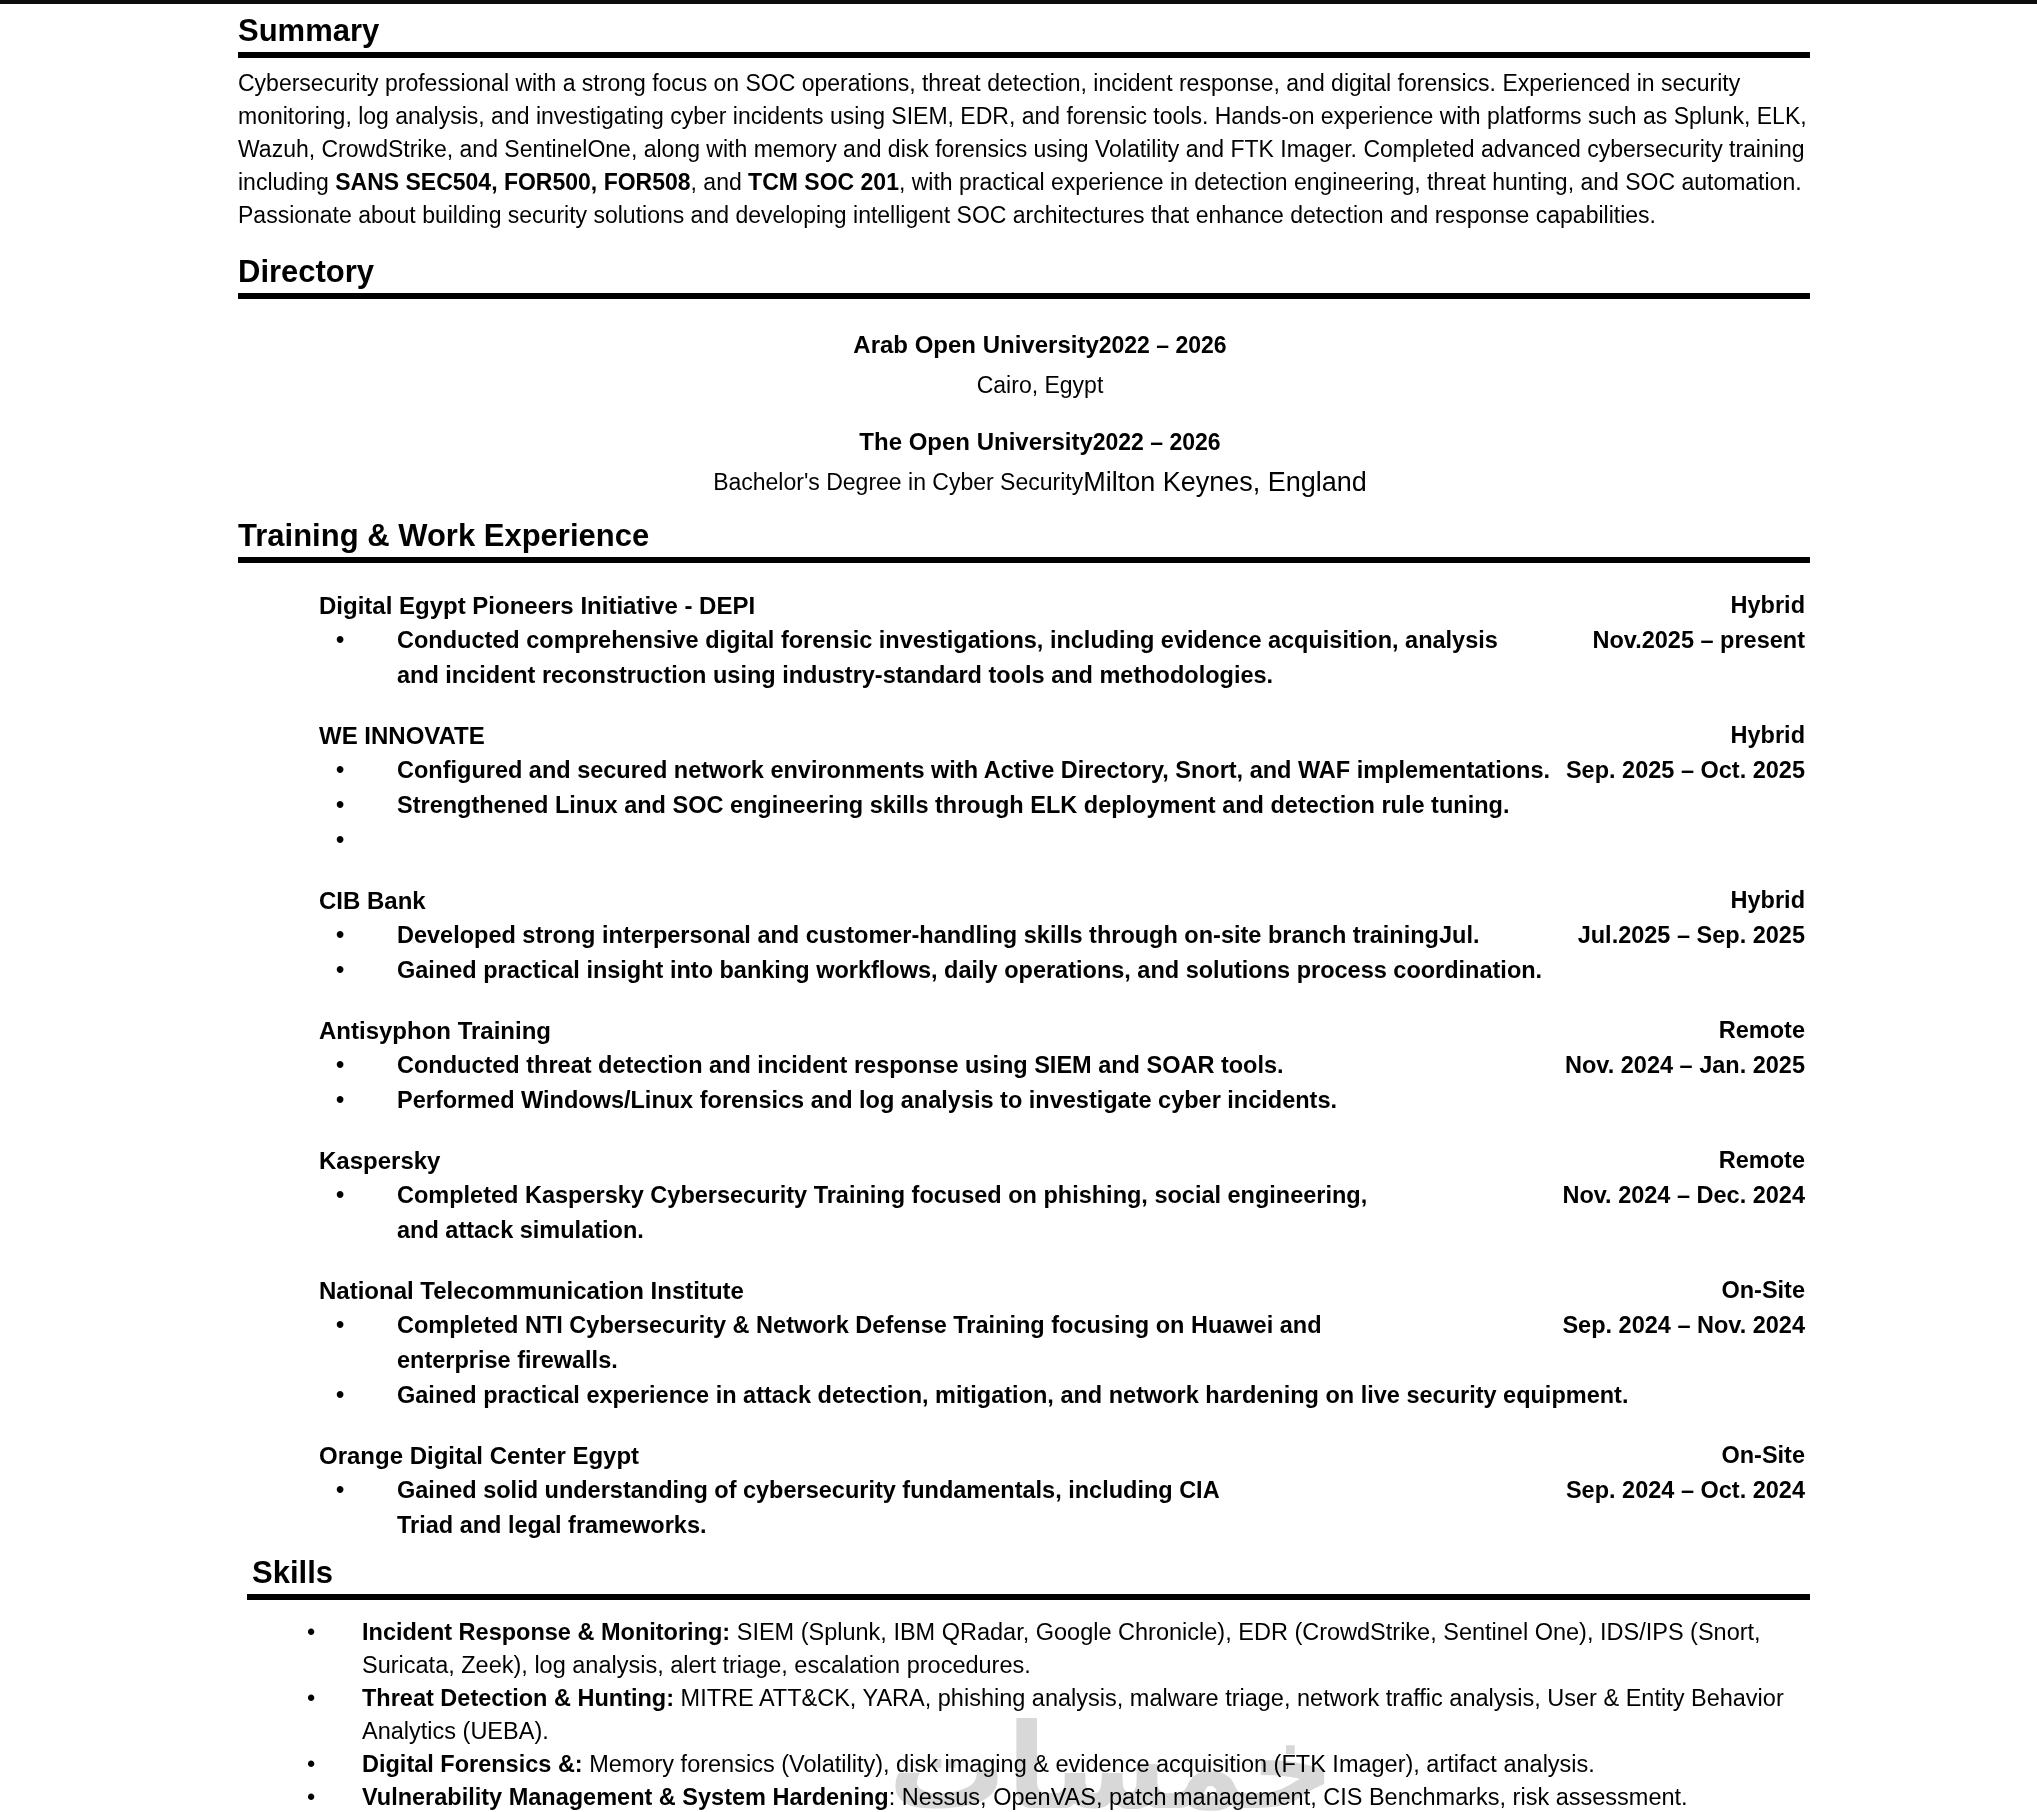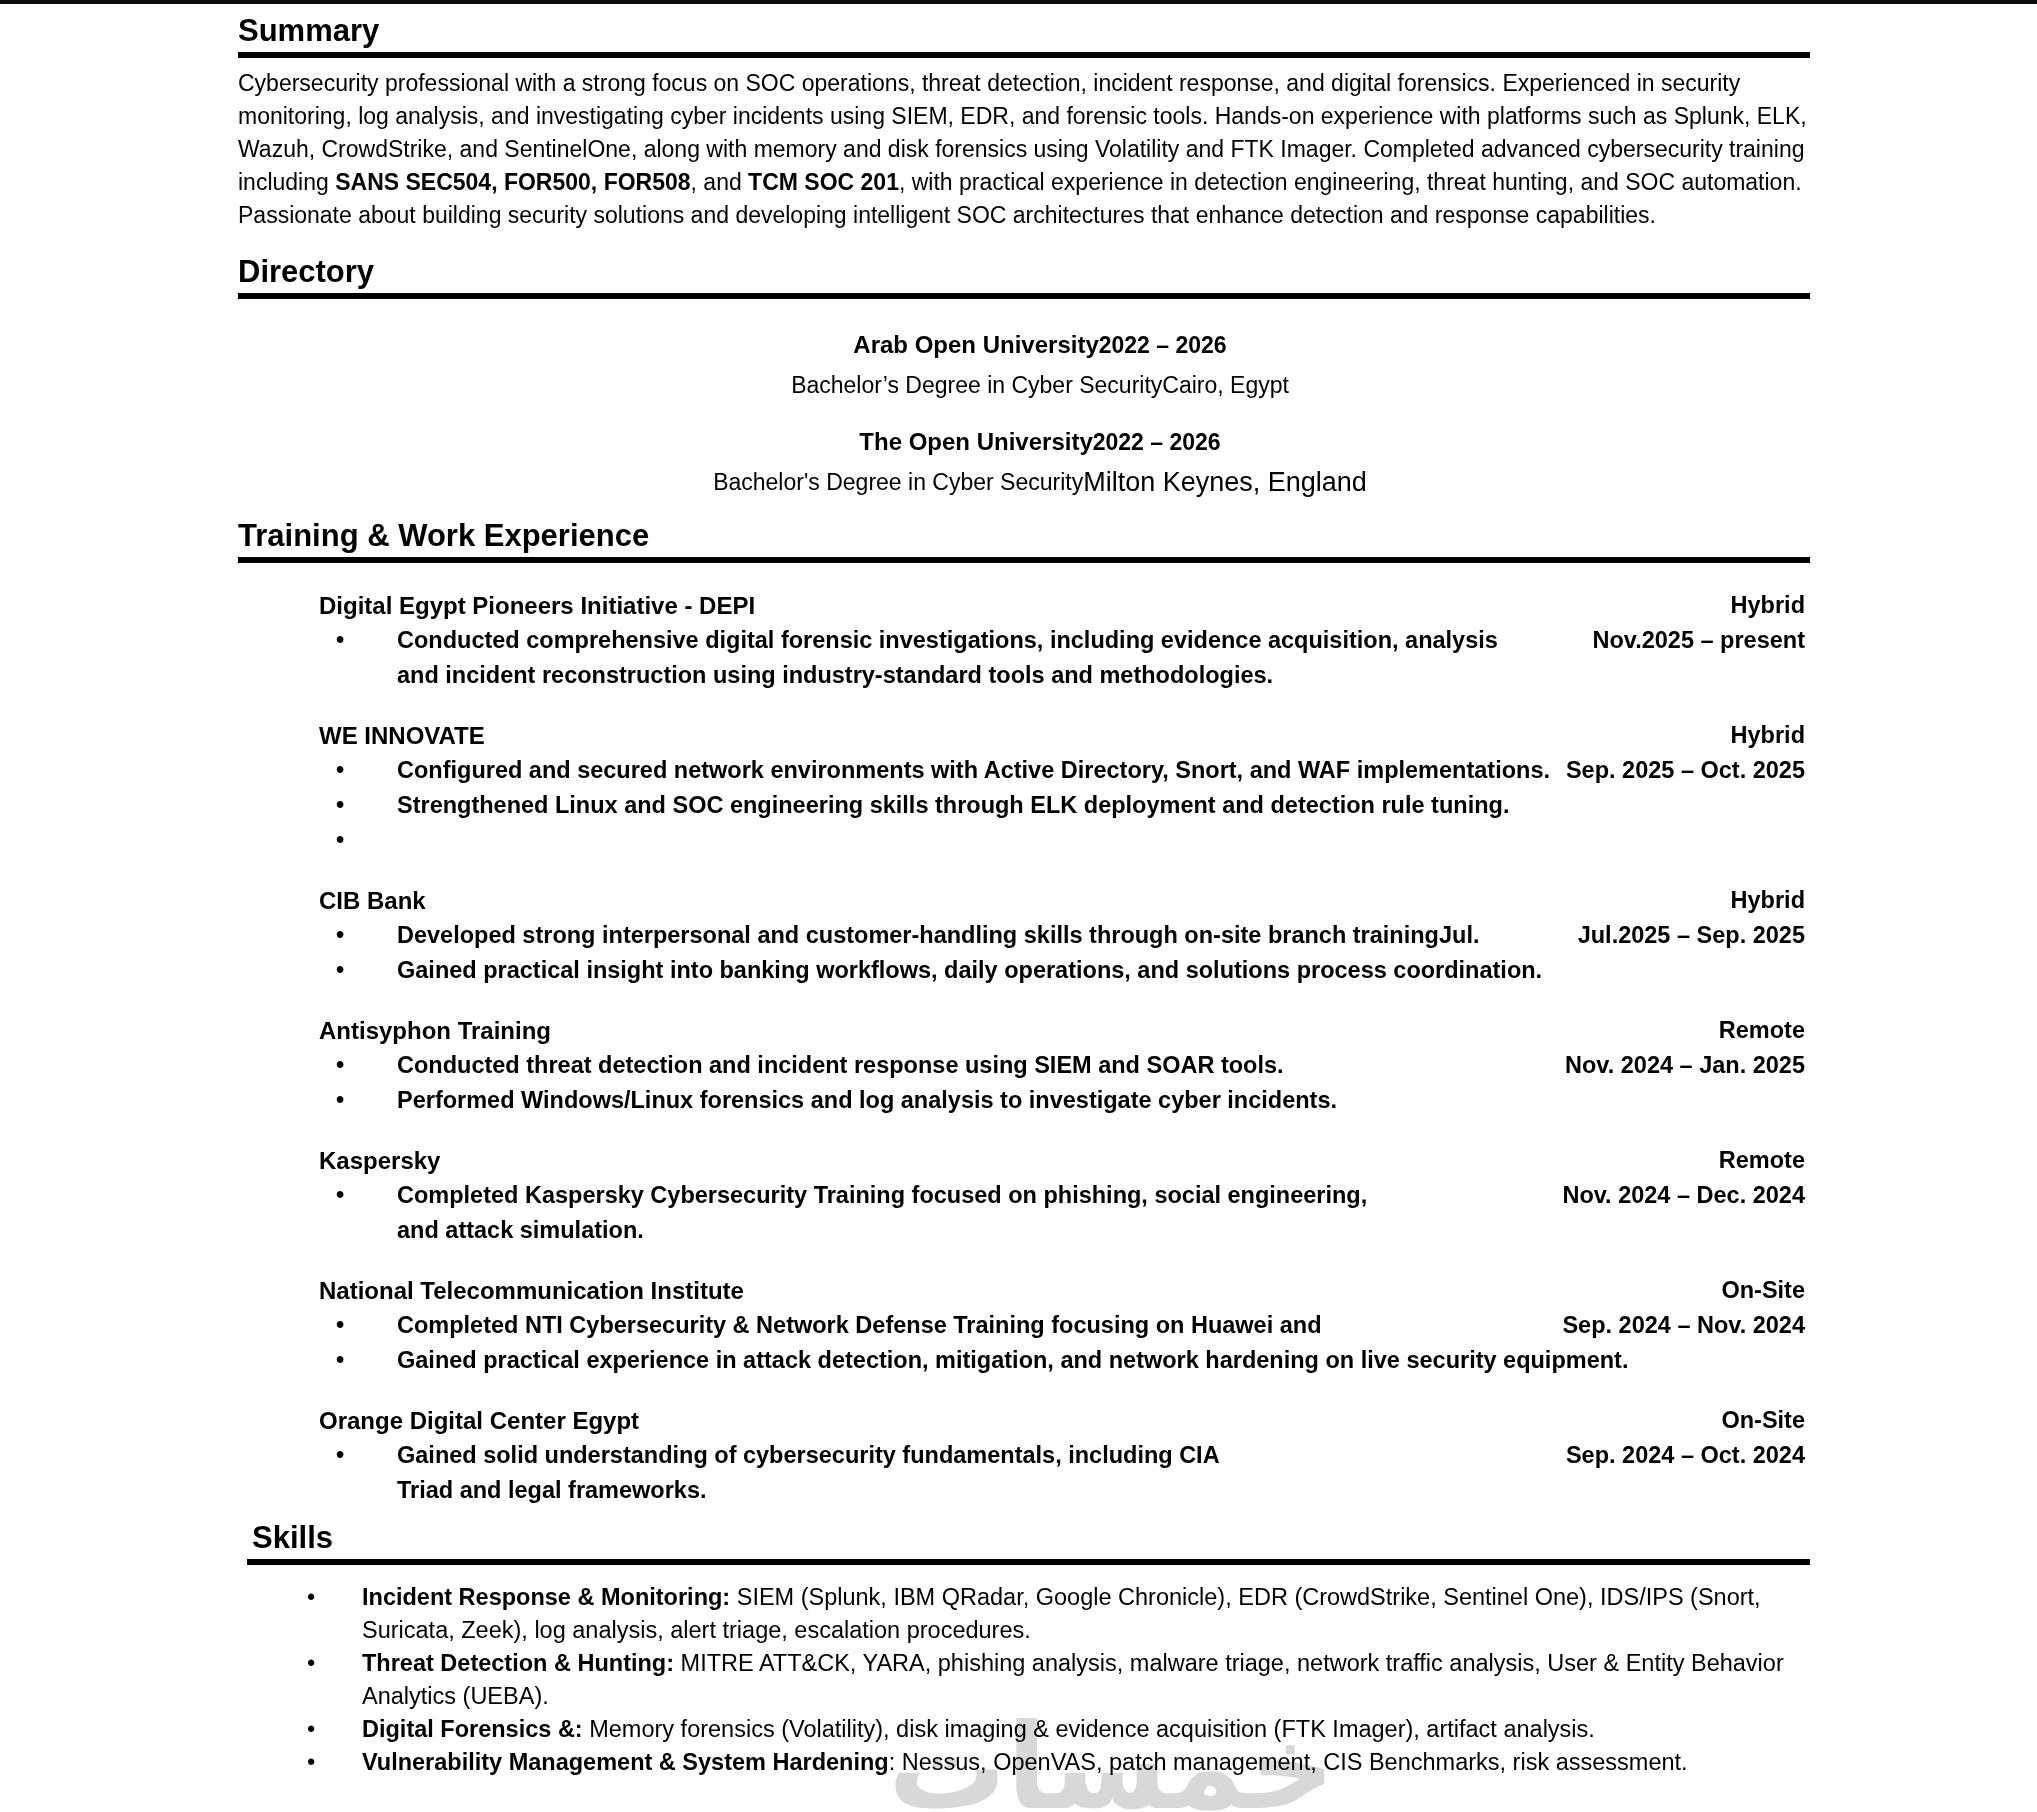--- a/index.html
+++ b/index.html
@@ -79,21 +79,20 @@
     <h2 class="sec-title">Directory</h2>
     <div class="sec-rule"></div>
     <div class="edu-entries">
 
       <div class="edu-entry">
         <div class="edu-row">
           <span class="edu-school">Arab Open University</span>
           <span class="edu-dates">2022 – 2026</span>
         </div>
         <div class="edu-row">
-          <span class="edu-degree">Bachelor’s Degree in Cyber Security</span>
           <span class="edu-loc">Cairo, Egypt</span>
         </div>
       </div>
 
       <div class="edu-entry">
         <div class="edu-row">
           <span class="edu-school">The Open University</span>
           <span class="edu-dates">2022 – 2026</span>
         </div>
         <div class="edu-row">
@@ -216,20 +215,21 @@
       <div class="xp-entry">
         <div class="xp-head">
           <span class="xp-company">National Telecommunication Institute</span>
           <span class="xp-mode">On-Site</span>
         </div>
         <div class="xp-body">
           <div class="bullet">
             <span class="marker">•</span>
             <div class="lines">
               <div>Completed NTI Cybersecurity &amp; Network Defense Training focusing on Huawei and</div>
+              <div>enterprise firewalls.</div>
             </div>
           </div>
           <div class="bullet">
             <span class="marker">•</span>
             <div class="lines">
               <div>Gained practical experience in attack detection, mitigation, and network hardening on live security equipment.</div>
             </div>
           </div>
           <div class="xp-dates">Sep. 2024 – Nov. 2024</div>
         </div>

